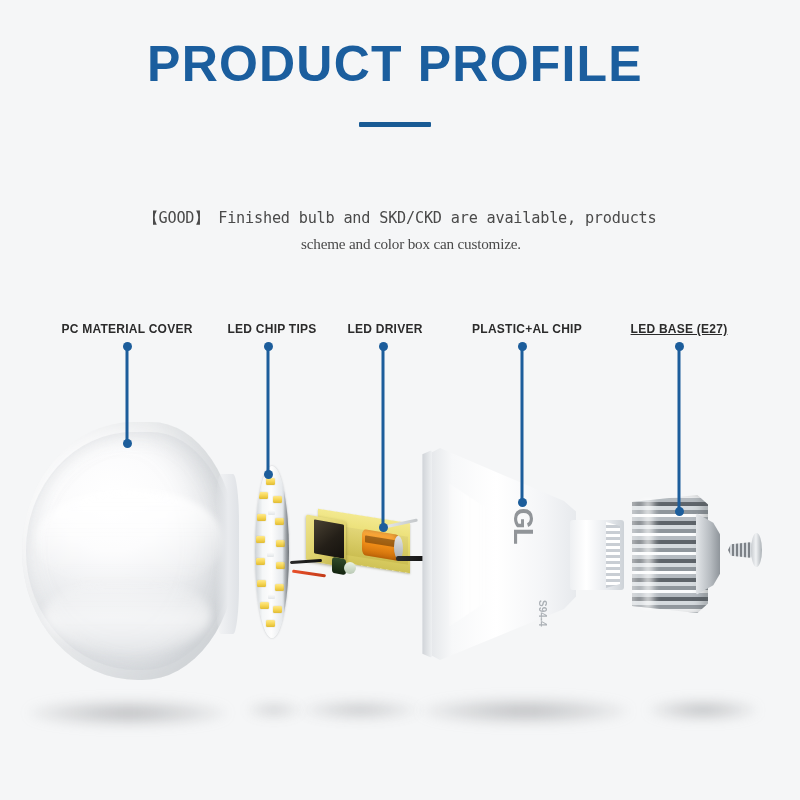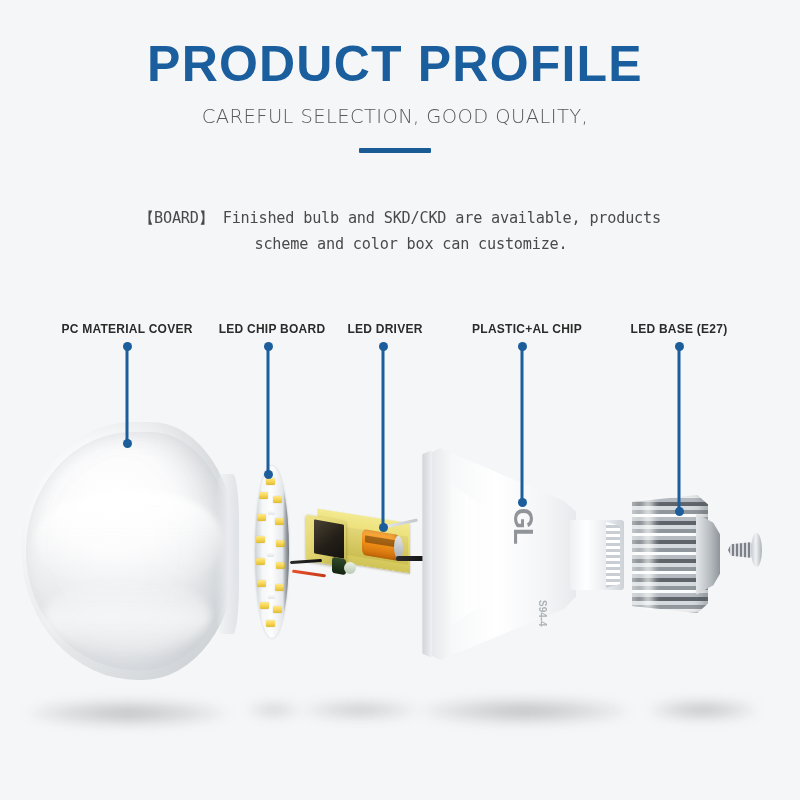--- a/index.html
+++ b/index.html
@@ -38,21 +38,21 @@
   
   .tips{
     position:absolute;top:205px;left:0;width:800px;
     text-align:center;
     font-family:"DejaVu Sans Mono", monospace;
     font-size:15.2px;line-height:26px;
     color:#4a4a4a;
     letter-spacing:-0.2px;
   }
   .tips-badge{font-weight:500;}
-  .tips-l2{display:block;padding-left:22px;}
+  .tips-l2{display:block;padding-left:22px;font-family:Liberation Serif, serif;}
 
   
   .label{
     position:absolute;
     font-size:12px;
     font-weight:bold;
     letter-spacing:.25px;
     color:#2b2b2b;
     white-space:nowrap;
     transform:translateX(-50%);
@@ -269,27 +269,26 @@
   }
 </style>
 </head>
 <body>
 
 <div class="stage">
 
   <div class="header">
     <h1 class="title">PRODUCT PROFILE</h1>
     <p class="subtitle">
-      <span>CAREFUL SELECTION, GOOD QUALITY,</span>
     </p>
     <div class="divider"></div>
   </div>
 
   <div class="tips">
-    <span class="tips-badge">【BOARD】</span>
+    <span class="tips-badge">【GOOD】</span>
     <span>Finished bulb and SKD/CKD are available, products</span>
     <span class="tips-l2">scheme and color box can customize.</span>
   </div>
 
   <div class="shadow" style="left:28px;top:700px;width:200px;height:26px;"></div>
   <div class="shadow" style="left:246px;top:702px;width:56px;height:16px;opacity:.7;"></div>
   <div class="shadow" style="left:300px;top:700px;width:120px;height:20px;opacity:.8;"></div>
   <div class="shadow" style="left:420px;top:698px;width:210px;height:26px;"></div>
   <div class="shadow" style="left:648px;top:700px;width:110px;height:20px;"></div>
 
@@ -352,24 +351,24 @@
     <div class="base-shell"></div>
     <div class="base-sheen"></div>
     <div class="base-tip"></div>
     <div class="rivet">
       <div class="rivet-shaft"></div>
       <div class="rivet-head"></div>
     </div>
   </div>
 
   <div class="label" style="left:127px;top:322px;">PC MATERIAL COVER</div>
-  <div class="label" style="left:272px;top:322px;">LED CHIP BOARD</div>
+  <div class="label" style="left:272px;top:322px;">LED CHIP TIPS</div>
   <div class="label" style="left:385px;top:322px;">LED DRIVER</div>
   <div class="label" style="left:527px;top:322px;">PLASTIC+AL CHIP</div>
-  <div class="label" style="left:679px;top:322px;">LED BASE (E27)</div>
+  <div class="label" style="left:679px;top:322px;text-decoration:underline;">LED BASE (E27)</div>
 
   <div class="leader" style="left:127px;top:346px;height:98px;"></div>
   <div class="leader" style="left:268px;top:346px;height:129px;"></div>
   <div class="leader" style="left:383px;top:346px;height:182px;"></div>
   <div class="leader" style="left:522px;top:346px;height:157px;"></div>
   <div class="leader" style="left:679px;top:346px;height:166px;"></div>
 
 </div>
 
 </body></html>

